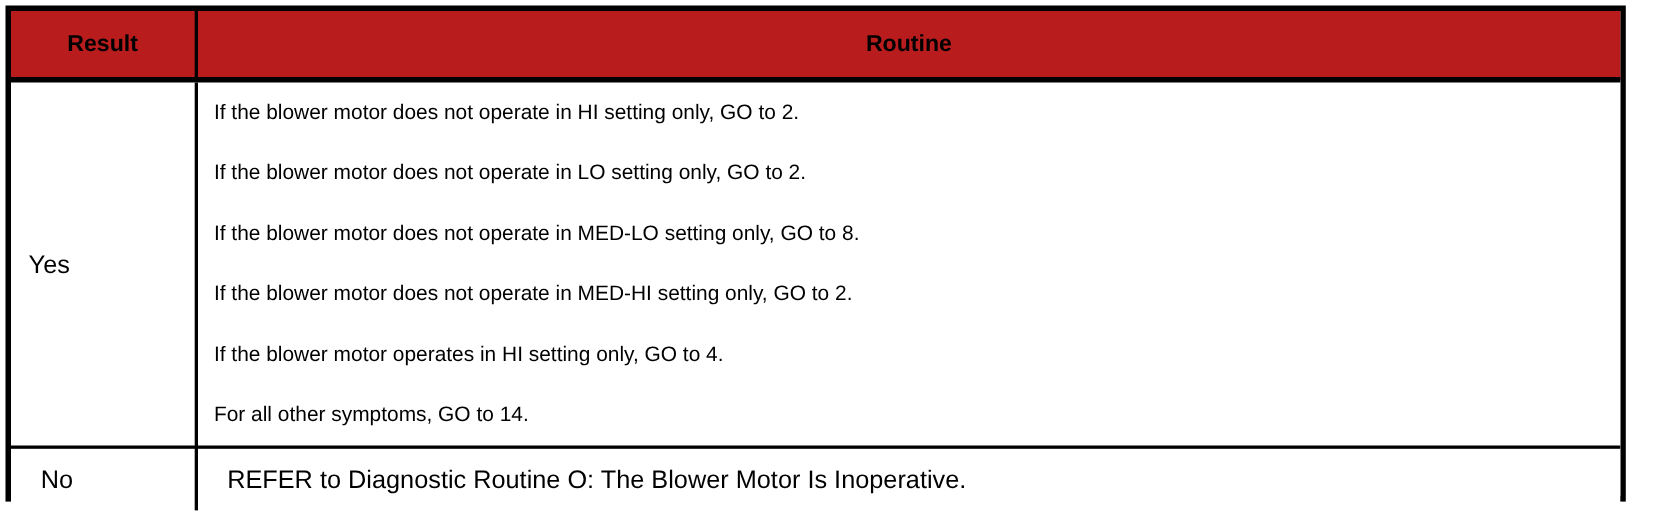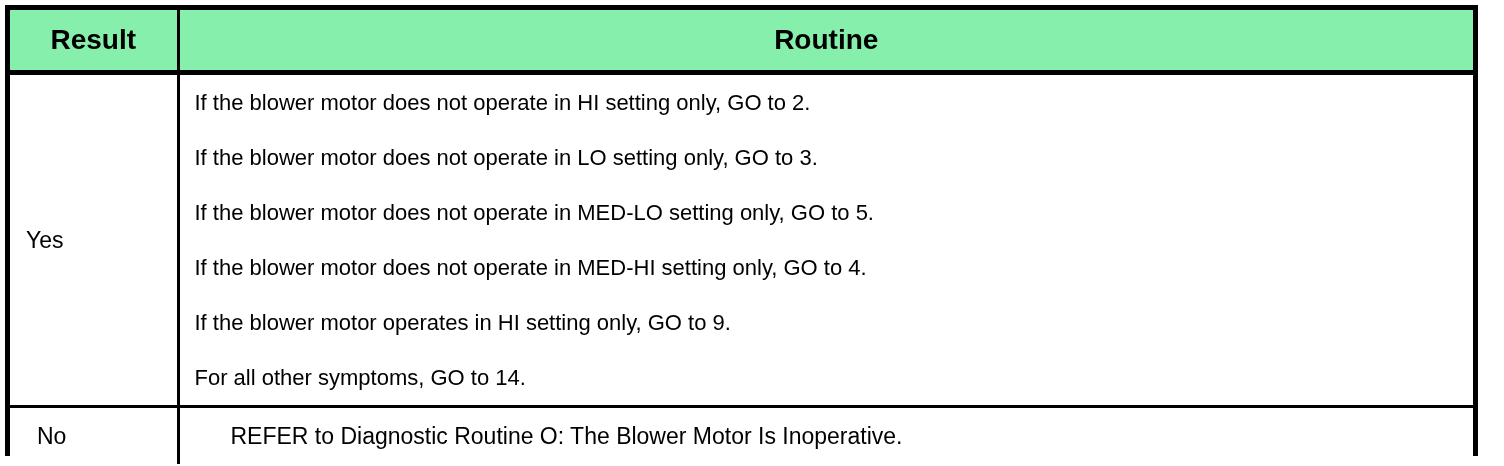--- a/index.html
+++ b/index.html
@@ -44,25 +44,25 @@
 
   col.col-result { width: 168px; }
   col.col-action { width: auto; }
 
   
   thead th {
     border-bottom: 5px solid #000000;
     padding: 0;
     margin: 0;
     height: 60px;
-    font-size: 28px;
+    font-size: 21px;
     font-weight: bold;
     text-align: center;
     vertical-align: middle;
-    background: #86efac;
+    background: #b91c1c;
   }
   thead th.th-result {
     border-right: 3px solid #000000;
   }
 
   
   tbody td {
     padding: 0;
     margin: 0;
     background: #ffffff;
@@ -94,27 +94,26 @@
 
   .action-list {
     list-style: none;
     margin: 0;
     padding: 0;
   }
   .action-list li {
     line-height: 55px;
     height: 55px;
     white-space: nowrap;
-    font-size: 22px;
+    font-size: 19px;
   }
   .single-line {
     line-height: 56px;
     white-space: nowrap;
     font-size: 23px;
-    margin-left: 24px;
   }
   .result-label {
     font-size: 23px;
     line-height: 1;
   }
 </style>
 </head>
 <body>
 
 <div class="page">
@@ -133,24 +132,24 @@
       </thead>
       <tbody>
 
         <tr class="row-yes">
           <td class="cell-result">
             <span class="result-label">Yes</span>
           </td>
           <td class="cell-action">
             <ul class="action-list">
               <li>If the blower motor does not operate in HI setting only, GO to 2.</li>
-              <li>If the blower motor does not operate in LO setting only, GO to 3.</li>
-              <li>If the blower motor does not operate in MED-LO setting only, GO to 5.</li>
-              <li>If the blower motor does not operate in MED-HI setting only, GO to 4.</li>
-              <li>If the blower motor operates in HI setting only, GO to 9.</li>
+              <li>If the blower motor does not operate in LO setting only, GO to 2.</li>
+              <li>If the blower motor does not operate in MED-LO setting only, GO to 8.</li>
+              <li>If the blower motor does not operate in MED-HI setting only, GO to 2.</li>
+              <li>If the blower motor operates in HI setting only, GO to 4.</li>
               <li>For all other symptoms, GO to 14.</li>
             </ul>
           </td>
         </tr>
 
         <tr class="row-no">
           <td class="cell-result">
             <span class="result-label">No</span>
           </td>
           <td class="cell-action">

